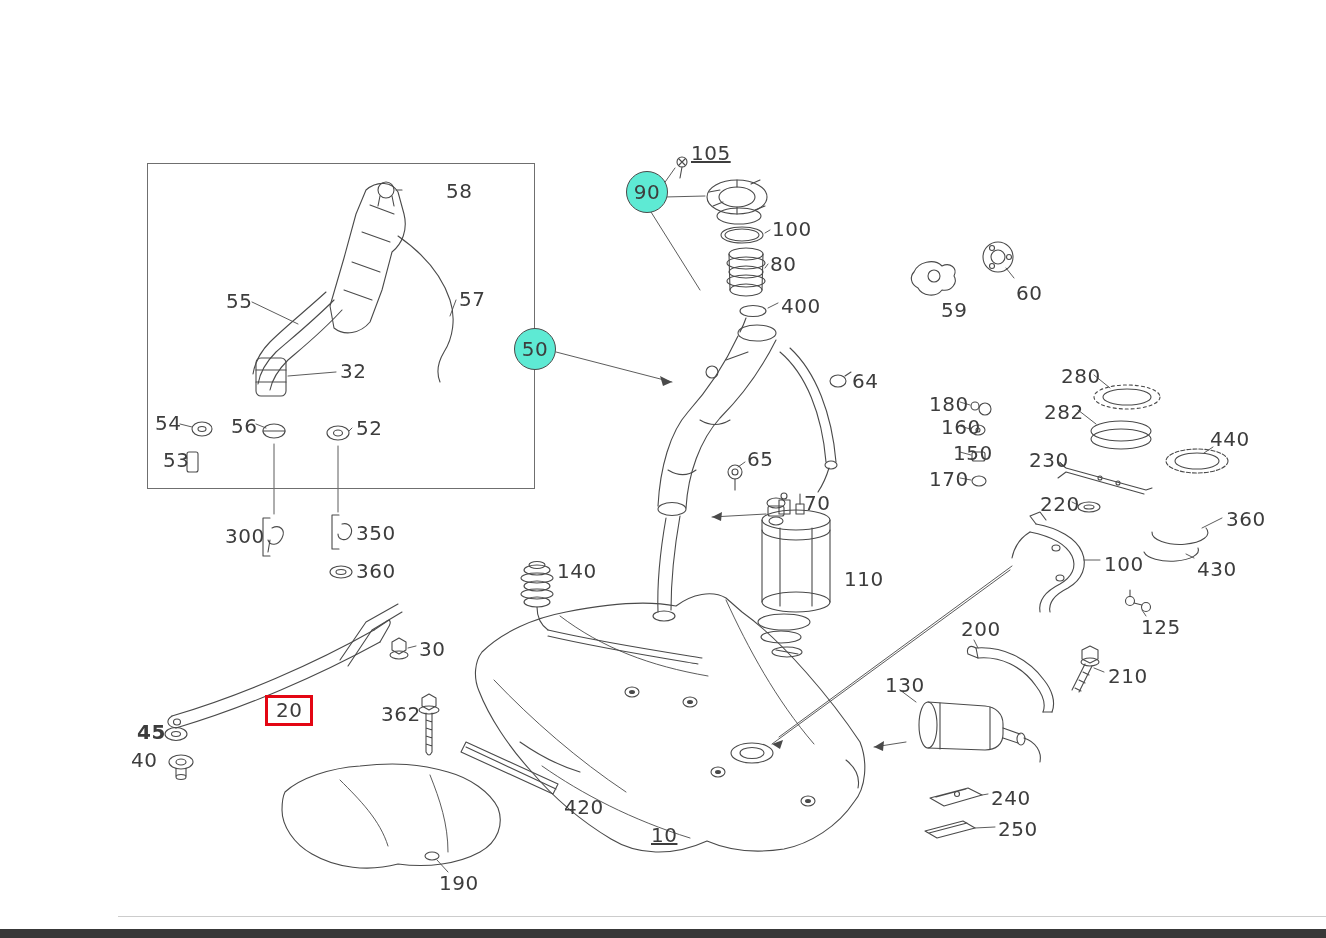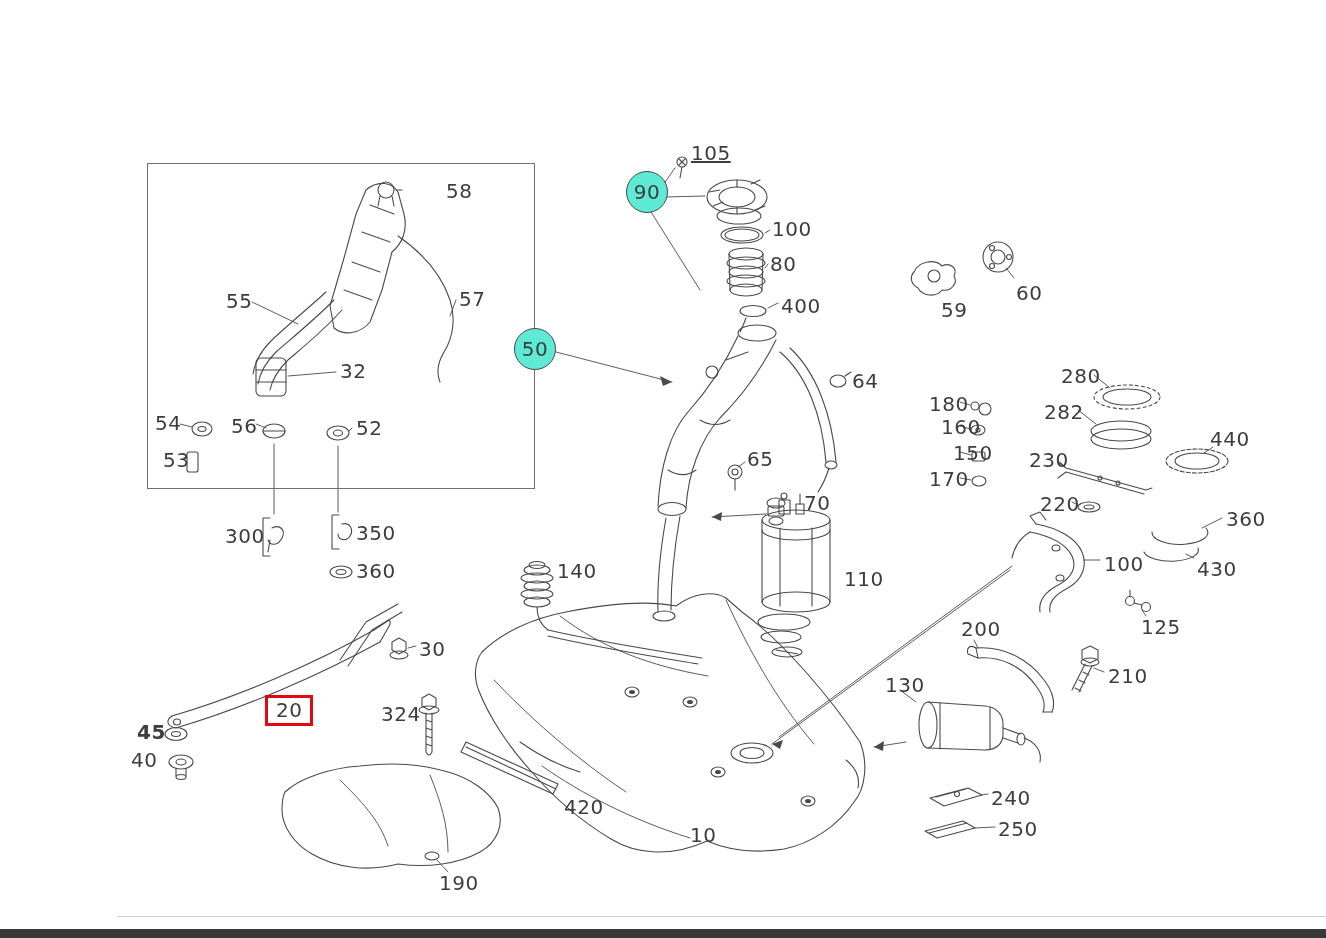--- a/index.html
+++ b/index.html
@@ -305,26 +305,26 @@
       <div class="part-label" style="left: 1141px; top: 617px;">125</div>
       <div class="part-label" style="left: 844px; top: 569px;">110</div>
       <div class="part-label" style="left: 747px; top: 449px;">65</div>
       <div class="part-label" style="left: 804px; top: 493px;">70</div>
       <div class="part-label" style="left: 557px; top: 561px;">140</div>
       <div class="part-label" style="left: 225px; top: 526px;">300</div>
       <div class="part-label" style="left: 356px; top: 523px;">350</div>
       <div class="part-label" style="left: 356px; top: 561px;">360</div>
       <div class="part-label" style="left: 419px; top: 639px;">30</div>
       <div class="part-label highlighted" style="left: 276px; top: 701px;">20</div>
-      <div class="part-label" style="left: 381px; top: 704px;">324</div>
+      <div class="part-label" style="left: 381px; top: 704px;">362</div>
       <div class="part-label" style="left: 137px; top: 722px; font-weight: bold;">45</div>
       <div class="part-label" style="left: 131px; top: 750px;">40</div>
       <div class="part-label" style="left: 439px; top: 873px;">190</div>
       <div class="part-label" style="left: 564px; top: 797px;">420</div>
-      <div class="part-label" style="left: 690px; top: 825px;">10</div>
+      <div class="part-label" style="left: 651px; top: 825px; text-decoration: underline;">10</div>
       <div class="part-label" style="left: 885px; top: 675px;">130</div>
       <div class="part-label" style="left: 961px; top: 619px;">200</div>
       <div class="part-label" style="left: 1108px; top: 666px;">210</div>
       <div class="part-label" style="left: 991px; top: 788px;">240</div>
       <div class="part-label" style="left: 998px; top: 819px;">250</div>
       <div class="part-label callout" style="left: 647px; top: 192px;">90</div>
       <div class="part-label callout" style="left: 535px; top: 349px;">50</div>
     </div>
 
   <div class="footer-rule"></div>

